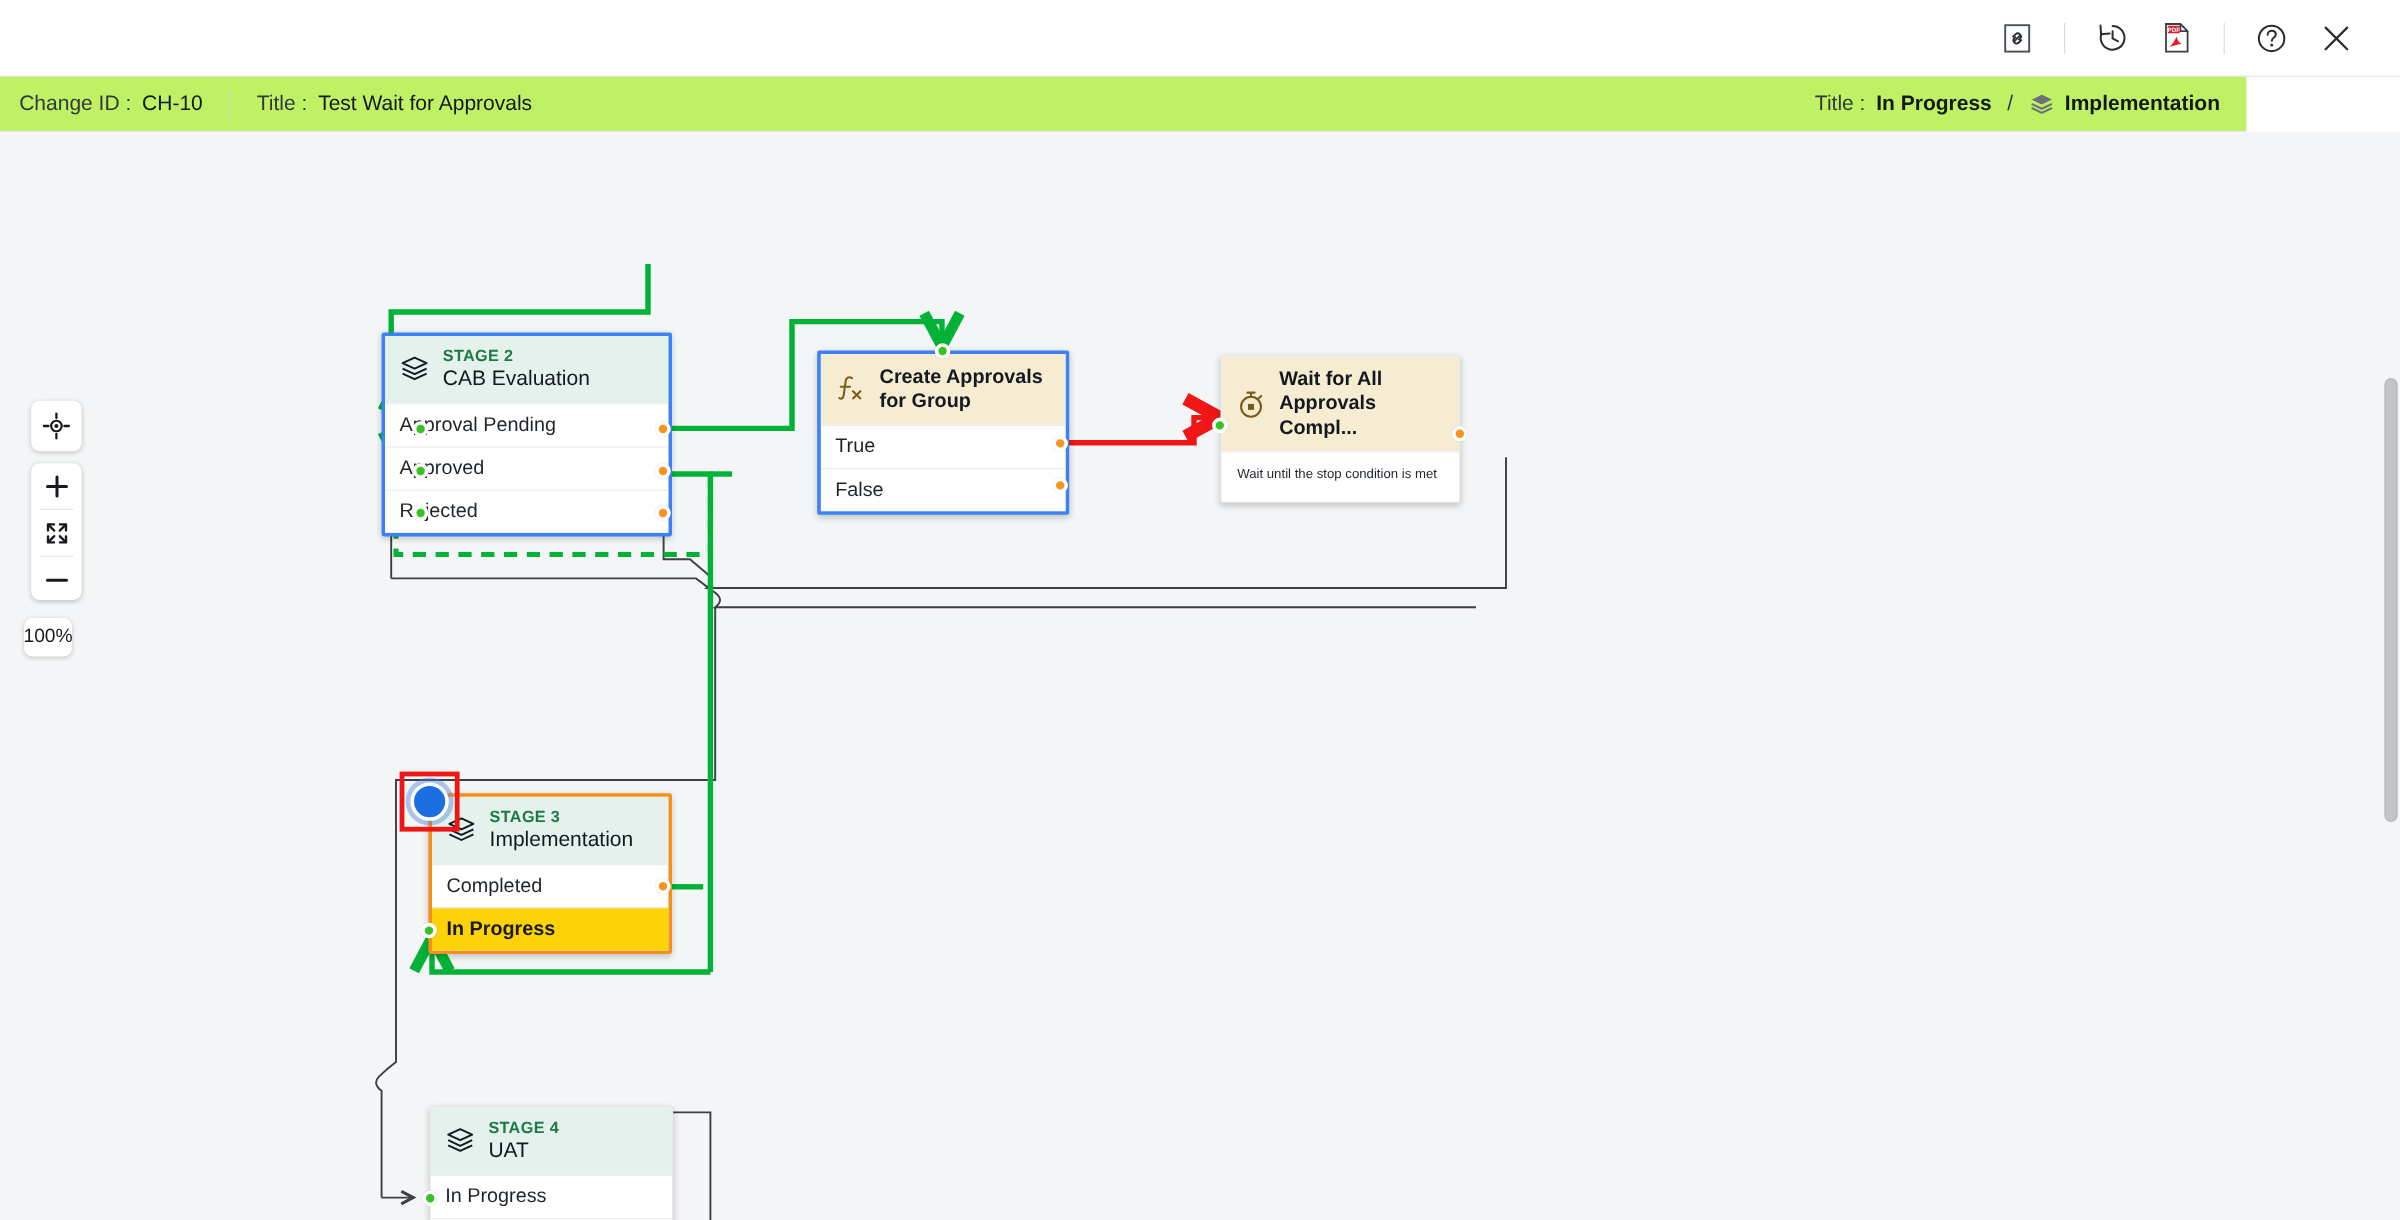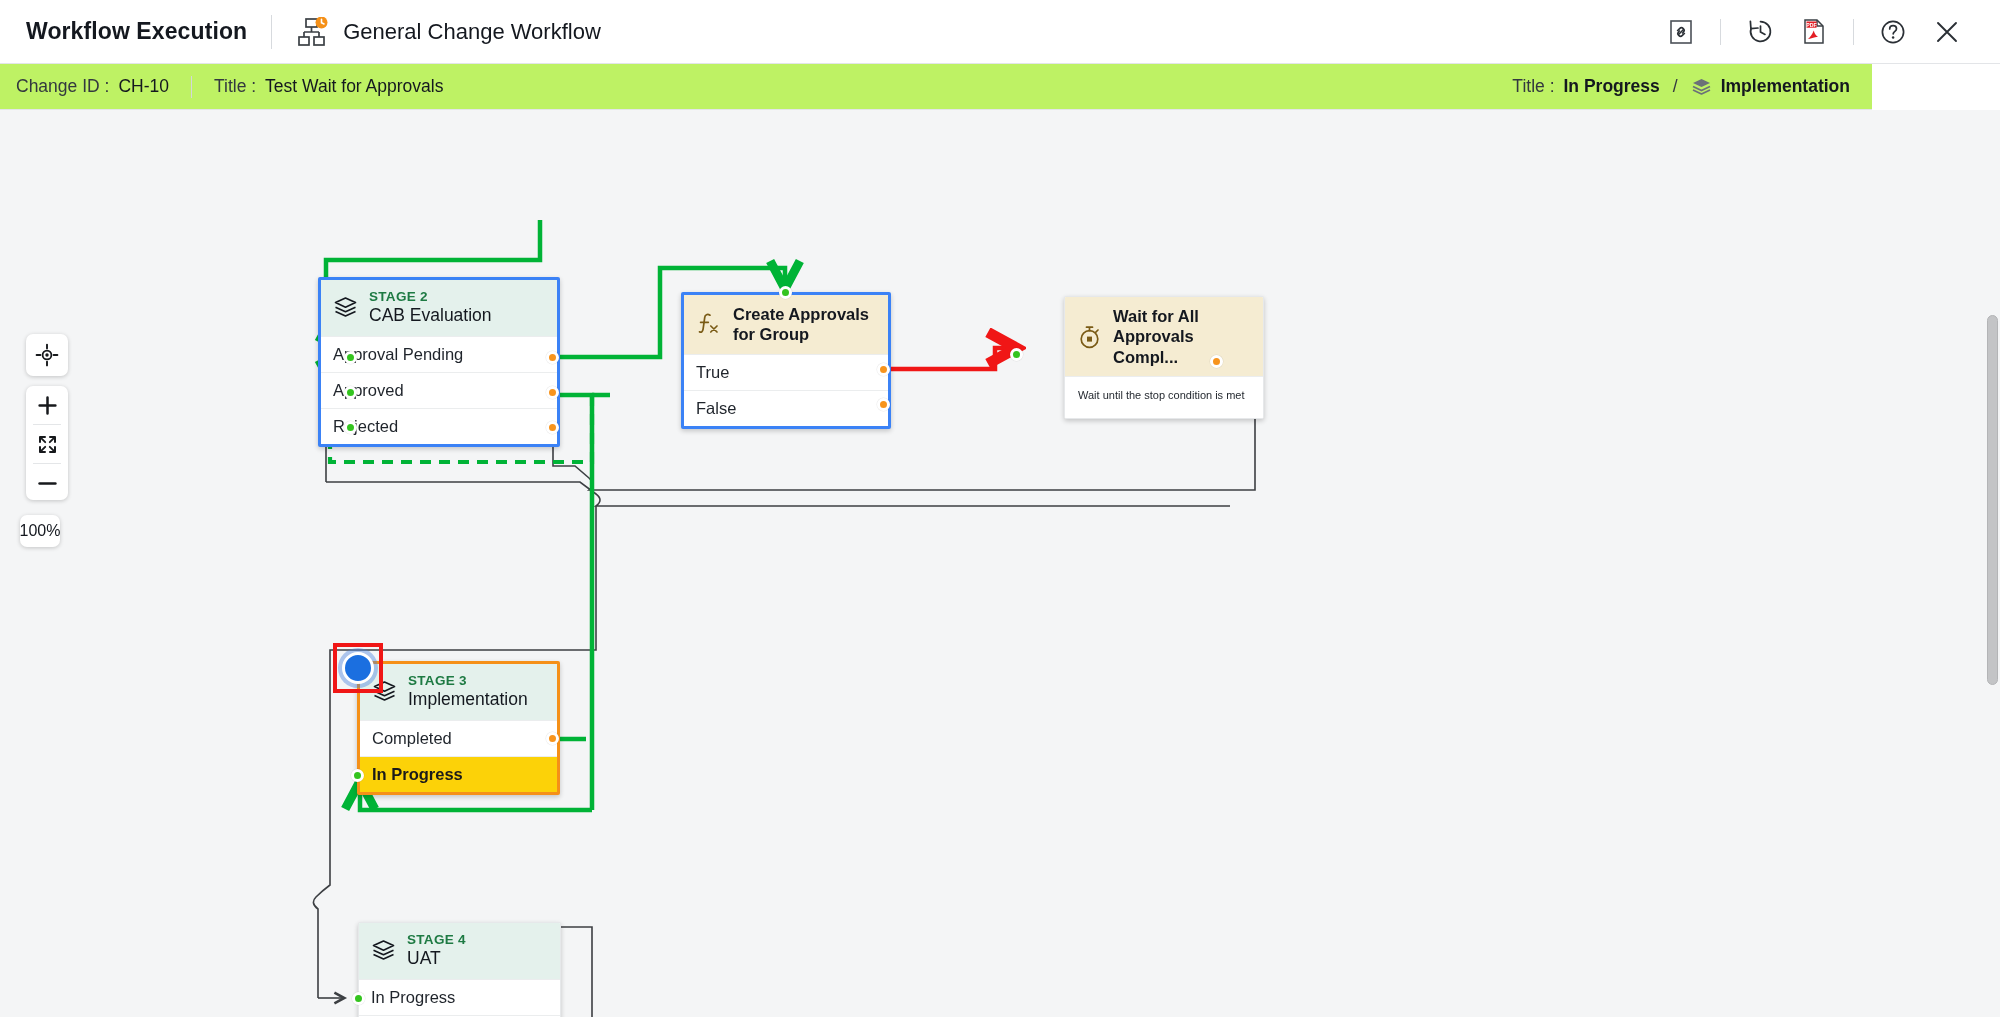--- a/index.html
+++ b/index.html
@@ -142,35 +142,20 @@
     position: absolute; right: 2px; width: 11px; border-radius: 6px;
     background: #c3c4c6; border: 1px solid #b3b4b6; z-index: 20;
   }
 </style>
 </head>
 <body>
 
 <div id="app">
 
   <div class="topbar">
-    <div class="topbar-left">
-      <span class="app-title">Workflow Execution</span>
-      <span class="vdiv"></span>
-      <span class="wf-icon-wrap">
-        <svg width="34" height="30" viewBox="0 0 34 30">
-          <rect x="10" y="2" width="11" height="8" fill="none" stroke="#3b4045" stroke-width="1.7"></rect>
-          <rect x="3" y="20" width="10" height="8" fill="none" stroke="#3b4045" stroke-width="1.7"></rect>
-          <rect x="18" y="20" width="10" height="8" fill="none" stroke="#3b4045" stroke-width="1.7"></rect>
-          <path d="M15.5 10 L15.5 15 M8 15 L23 15 M8 15 L8 20 M23 15 L23 20" fill="none" stroke="#3b4045" stroke-width="1.7"></path>
-          <circle cx="25.5" cy="5.5" r="6" fill="#f59018"></circle>
-          <path d="M25.5 2.2 L25.5 5.7 L28 7" fill="none" stroke="#fff" stroke-width="1.6" stroke-linecap="round"></path>
-        </svg>
-      </span>
-      <span class="wf-name">General Change Workflow</span>
-    </div>
 
     <div class="topbar-right">
       <div class="ticon">
         <svg width="26" height="26" viewBox="0 0 26 26">
           <rect x="3" y="2" width="20" height="22" fill="none" stroke="#4b5158" stroke-width="1.6"></rect>
           <path d="M10.5 15.5 L15.5 10.5" stroke="#2a2f35" stroke-width="1.6" fill="none"></path>
           <path d="M9.2 12 L11.6 9.6a2.6 2.6 0 0 1 3.7 3.7l-1.2 1.2" stroke="#2a2f35" stroke-width="1.6" fill="none"></path>
           <path d="M16.8 14 L14.4 16.4a2.6 2.6 0 0 1-3.7-3.7l1.2-1.2" stroke="#2a2f35" stroke-width="1.6" fill="none"></path>
         </svg>
       </div>
@@ -352,21 +337,21 @@
         </span>
         <span class="fn-title">Create Approvals for Group</span>
       </div>
       <div class="node-row">True</div>
       <div class="node-row">False</div>
     </div>
     <div class="port in" style="left:779px; top:176px;"></div>
     <div class="port out" style="left:877px; top:253px;"></div>
     <div class="port out" style="left:877px; top:288px;"></div>
 
-    <div class="node plain-b" style="left:1064px; top:186px; width:200px;">
+    <div class="node plain-b" style="left:1017px; top:186px; width:200px;">
       <div class="node-head fn">
         <span class="head-icon">
           <svg width="25" height="26" viewBox="0 0 25 26">
             <circle cx="12.5" cy="15" r="8.3" fill="none" stroke="#7a5b16" stroke-width="1.7"></circle>
             <path d="M9.5 3.2 L15.5 3.2 M12.5 3.2 L12.5 6.7" stroke="#7a5b16" stroke-width="1.7" stroke-linecap="round"></path>
             <path d="M18.6 8.3 L21 6" stroke="#7a5b16" stroke-width="1.7" stroke-linecap="round"></path>
             <rect x="10" y="12.6" width="5" height="5" fill="#7a5b16"></rect>
           </svg>
         </span>
         <span class="fn-title">Wait for All Approvals Compl...</span>

